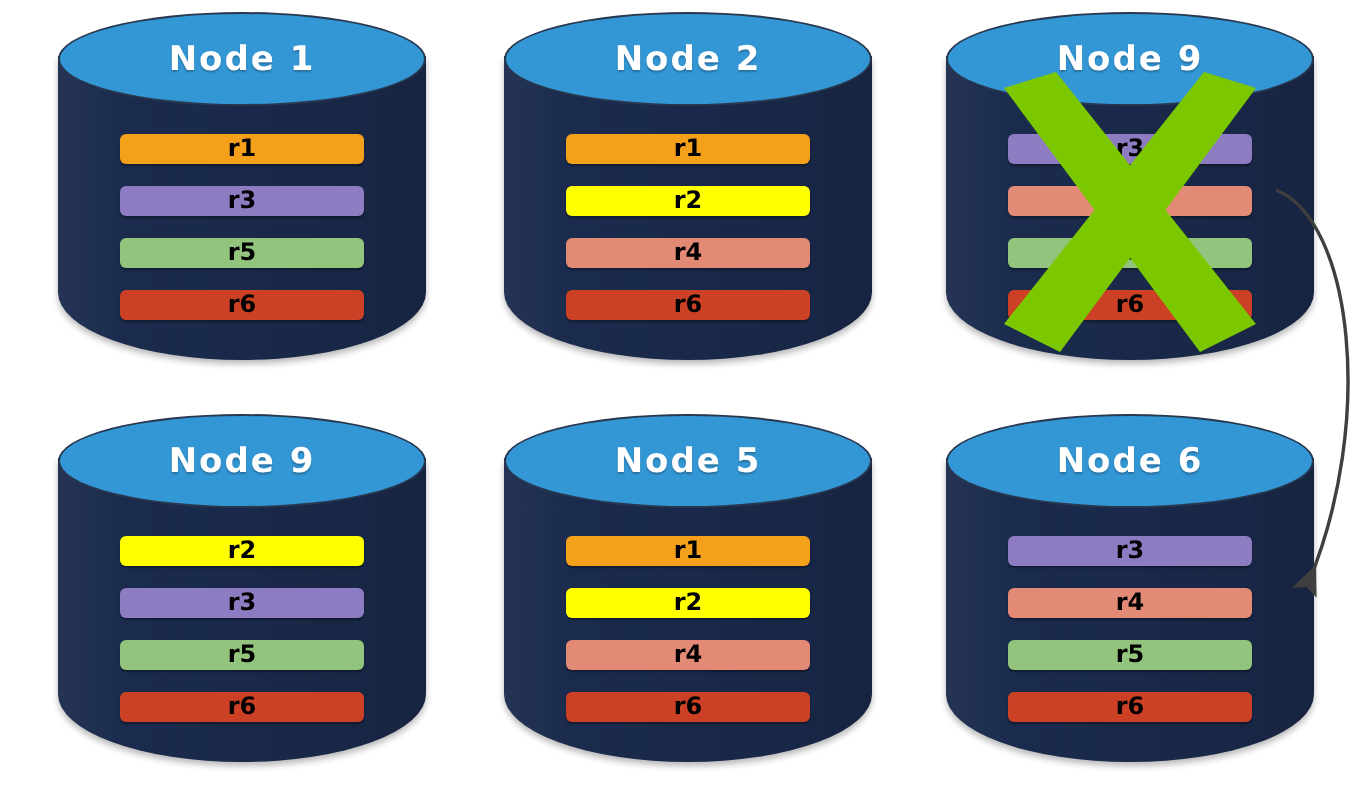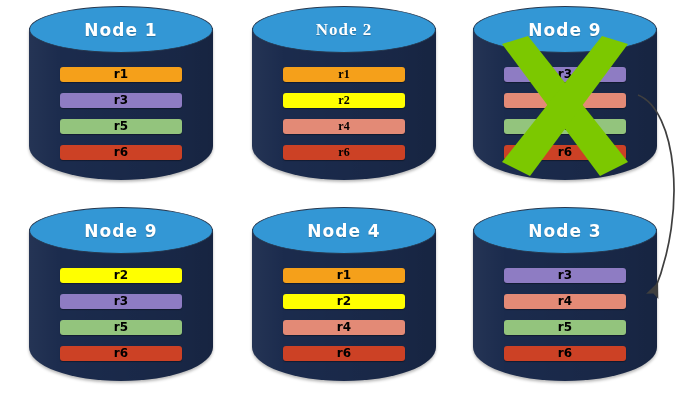--- a/index.html
+++ b/index.html
@@ -98,21 +98,21 @@
       </div>
       <div class="bar" style="background: rgb(147, 196, 125);">
         <span class="bar-label">r5</span>
       </div>
       <div class="bar" style="background: rgb(204, 65, 37);">
         <span class="bar-label">r6</span>
       </div>
     </div>
   </div>
 
-  <div class="node" style="left:236px;top:6px;font-family:Liberation Serif, serif;">
+  <div class="node" style="left:236px;top:6px;">
     <div class="cyl-body" style="background: rgb(27, 43, 77);"></div>
     <div class="cyl-top" style="background: rgb(51, 151, 213);"></div>
     <div class="node-label">Node 2</div>
     <div class="bars">
       <div class="bar" style="background: rgb(245, 160, 26);">
         <span class="bar-label">r1</span>
       </div>
       <div class="bar" style="background: rgb(255, 255, 0);">
         <span class="bar-label">r2</span>
       </div>
@@ -165,41 +165,41 @@
       </div>
       <div class="bar" style="background: rgb(204, 65, 37);">
         <span class="bar-label">r6</span>
       </div>
     </div>
   </div>
 
   <div class="node" style="left:236px;top:207px;">
     <div class="cyl-body" style="background: rgb(27, 43, 77);"></div>
     <div class="cyl-top" style="background: rgb(51, 151, 213);"></div>
-    <div class="node-label">Node 4</div>
+    <div class="node-label">Node 5</div>
     <div class="bars">
       <div class="bar" style="background: rgb(245, 160, 26);">
         <span class="bar-label">r1</span>
       </div>
       <div class="bar" style="background: rgb(255, 255, 0);">
         <span class="bar-label">r2</span>
       </div>
       <div class="bar" style="background: rgb(227, 138, 118);">
         <span class="bar-label">r4</span>
       </div>
       <div class="bar" style="background: rgb(204, 65, 37);">
         <span class="bar-label">r6</span>
       </div>
     </div>
   </div>
 
   <div class="node" style="left:457px;top:207px;">
     <div class="cyl-body" style="background: rgb(27, 43, 77);"></div>
     <div class="cyl-top" style="background: rgb(51, 151, 213);"></div>
-    <div class="node-label">Node 3</div>
+    <div class="node-label">Node 6</div>
     <div class="bars">
       <div class="bar" style="background: rgb(142, 124, 195);">
         <span class="bar-label">r3</span>
       </div>
       <div class="bar" style="background: rgb(227, 138, 118);">
         <span class="bar-label">r4</span>
       </div>
       <div class="bar" style="background: rgb(147, 196, 125);">
         <span class="bar-label">r5</span>
       </div>

